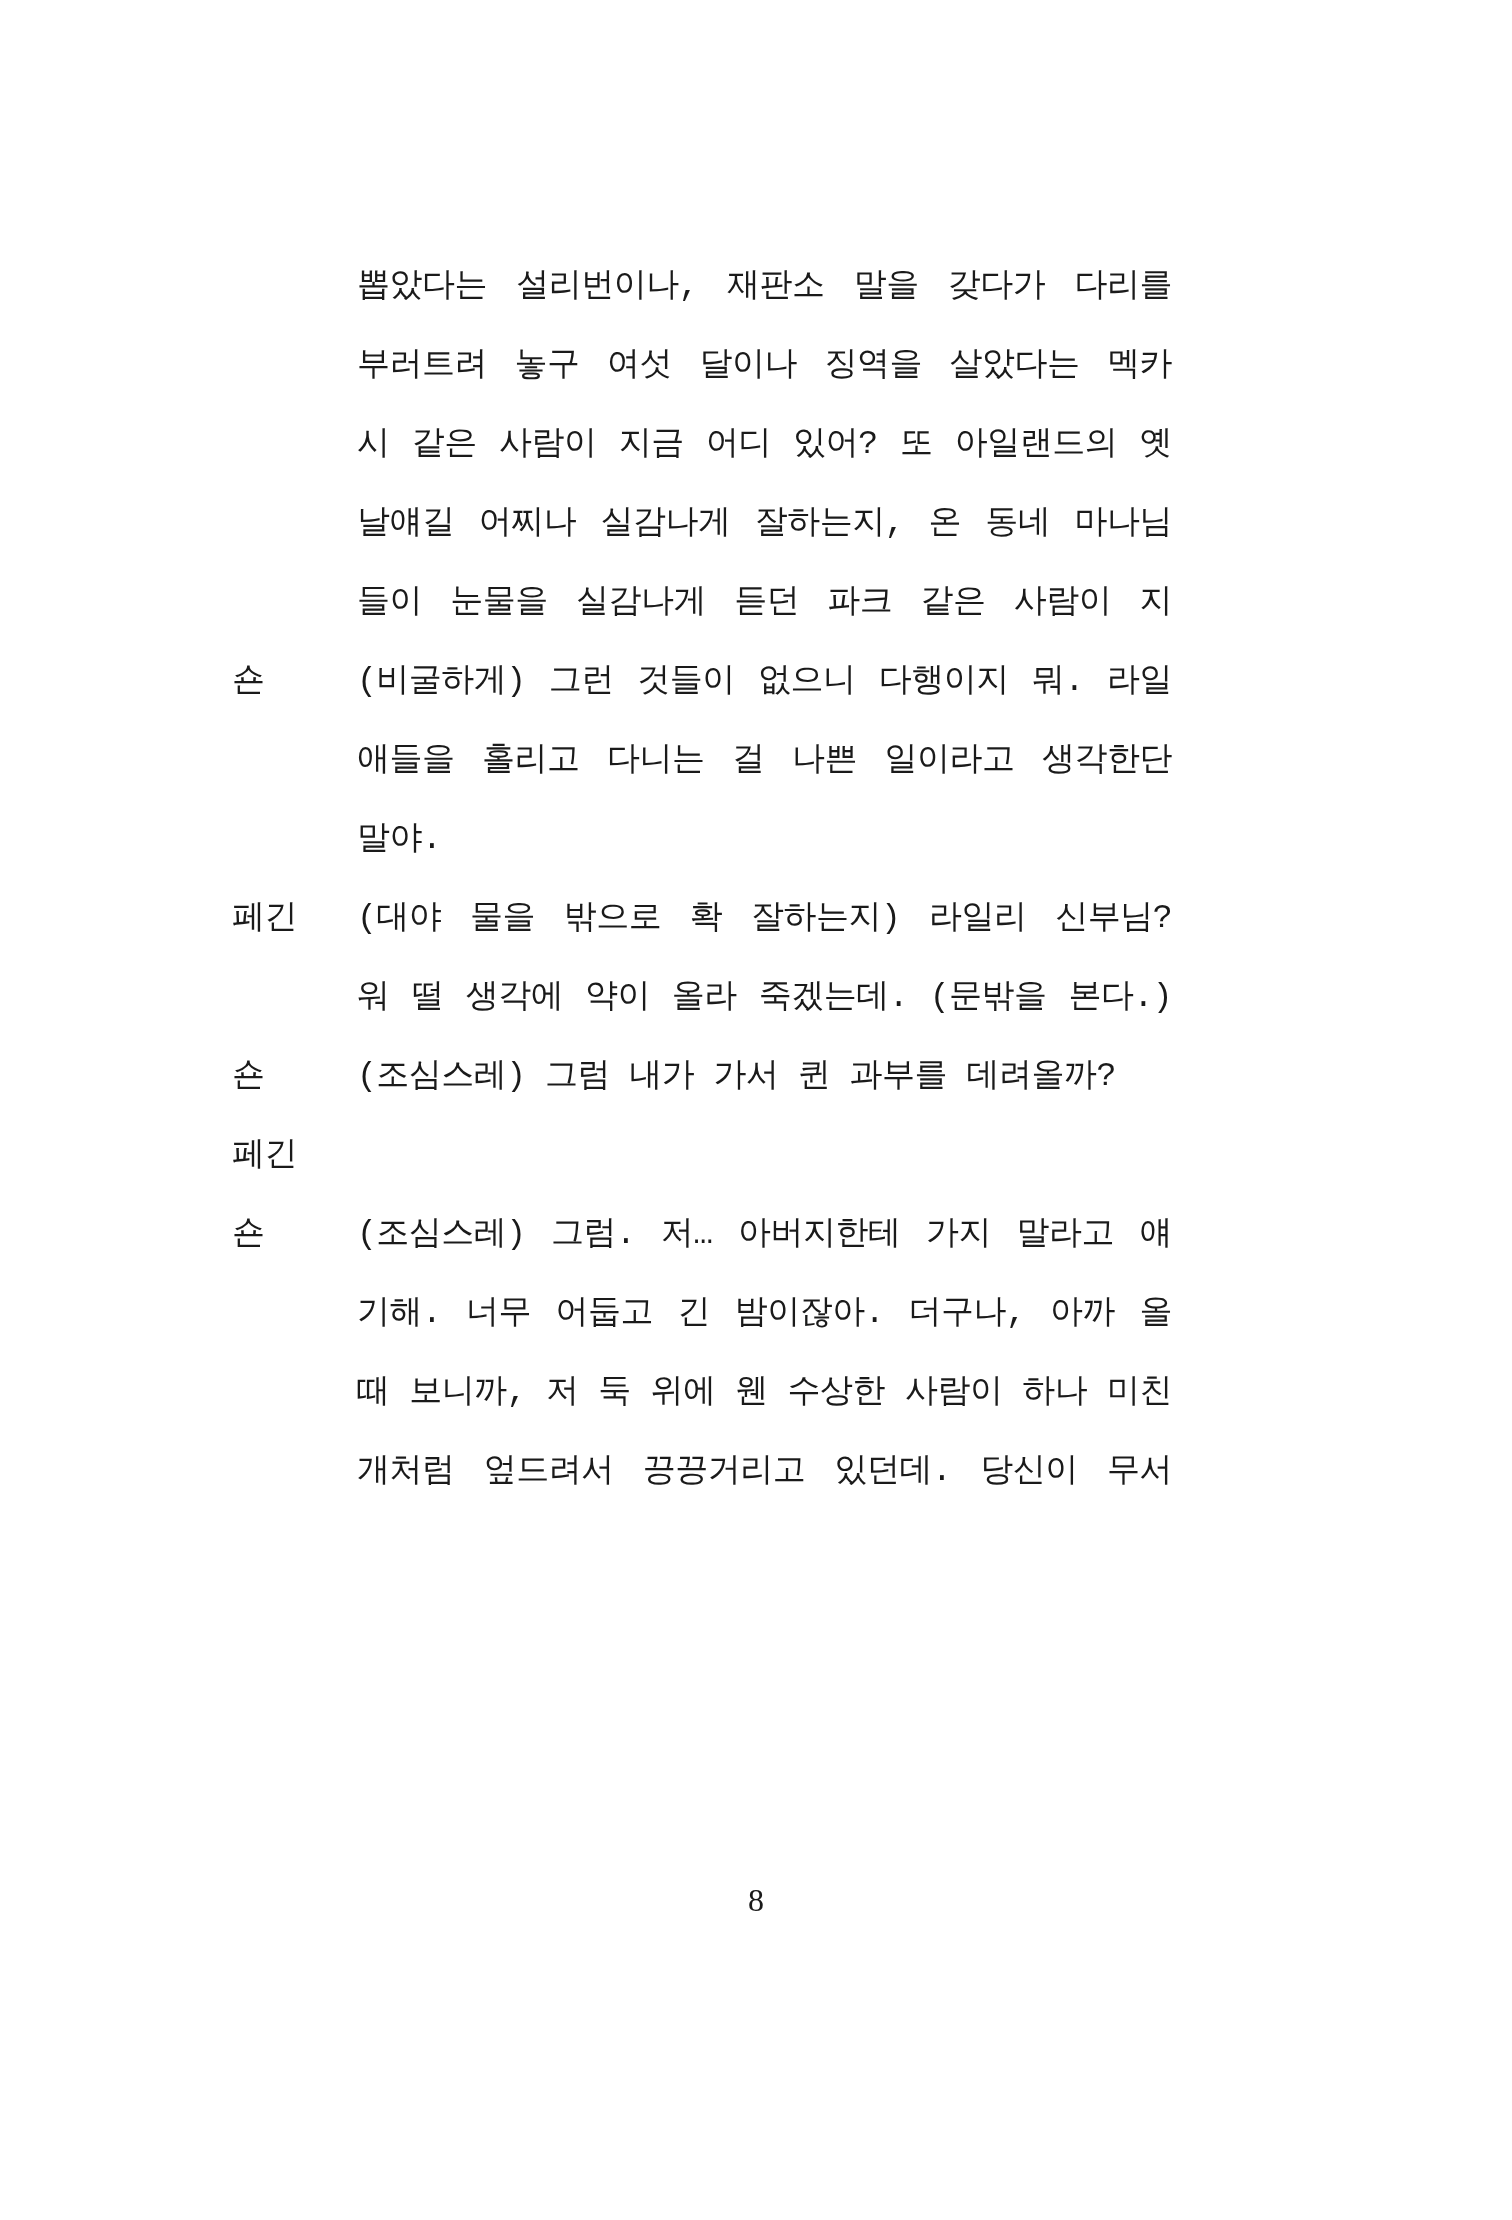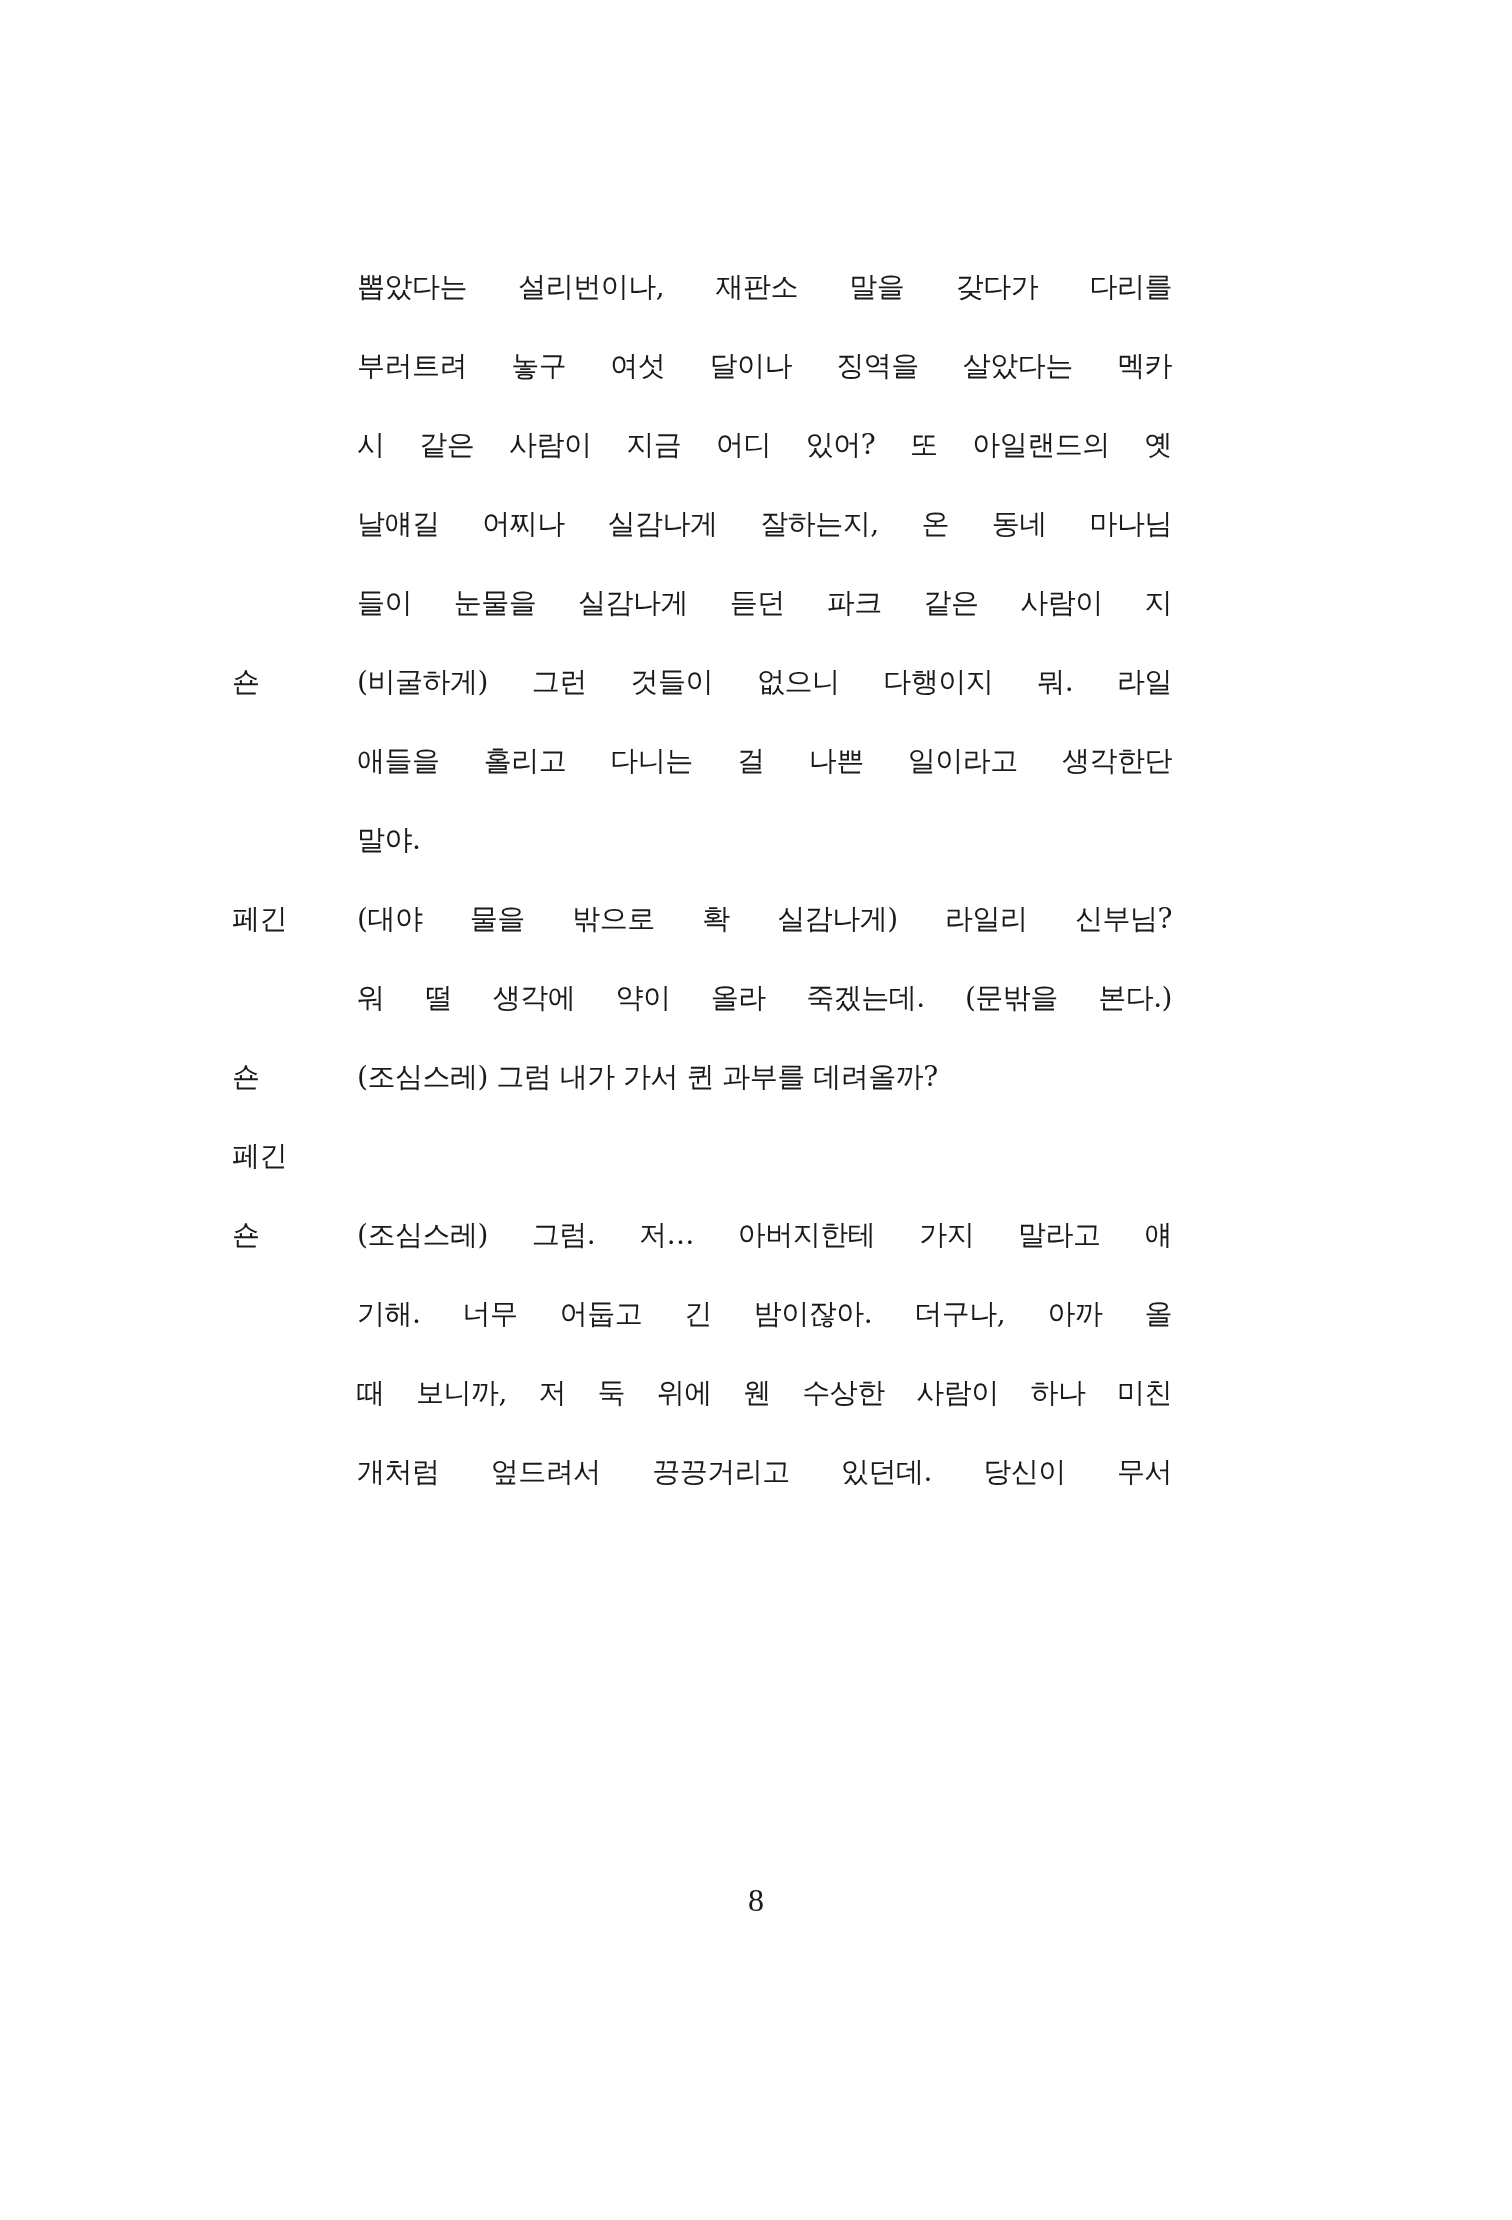--- a/index.html
+++ b/index.html
@@ -25,23 +25,24 @@
     .body-text {
       position: absolute;
       left: 232px;
       top: 247px;
       width: 940px;
     }
     .line {
       position: relative;
       height: 79px;
       line-height: 79px;
-      font-size: 28px;
+      font-size: 33px;
       white-space: nowrap;
       letter-spacing: -0.5px;
+      font-family: Liberation Mono, monospace;
     }
     .speaker {
       position: absolute;
       left: 0;
       top: 0;
       width: 120px;
     }
     .text {
       position: absolute;
       left: 125px;
@@ -95,21 +96,21 @@
     <div class="line">
         <span class="speaker"></span>
         <span class="text">애들을 홀리고 다니는 걸 나쁜 일이라고 생각한단</span>
       </div>
     <div class="line">
         <span class="speaker"></span>
         <span class="text last">말야.</span>
       </div>
     <div class="line">
         <span class="speaker">페긴</span>
-        <span class="text">(대야 물을 밖으로 확 실감나게) 라일리 신부님?</span>
+        <span class="text">(대야 물을 밖으로 확 잘하는지) 라일리 신부님?</span>
       </div>
     <div class="line">
         <span class="speaker"></span>
         <span class="text">워 떨 생각에 약이 올라 죽겠는데. (문밖을 본다.)</span>
       </div>
     <div class="line">
         <span class="speaker">숀</span>
         <span class="text last">(조심스레) 그럼 내가 가서 퀸 과부를 데려올까?</span>
       </div>
     <div class="line">

